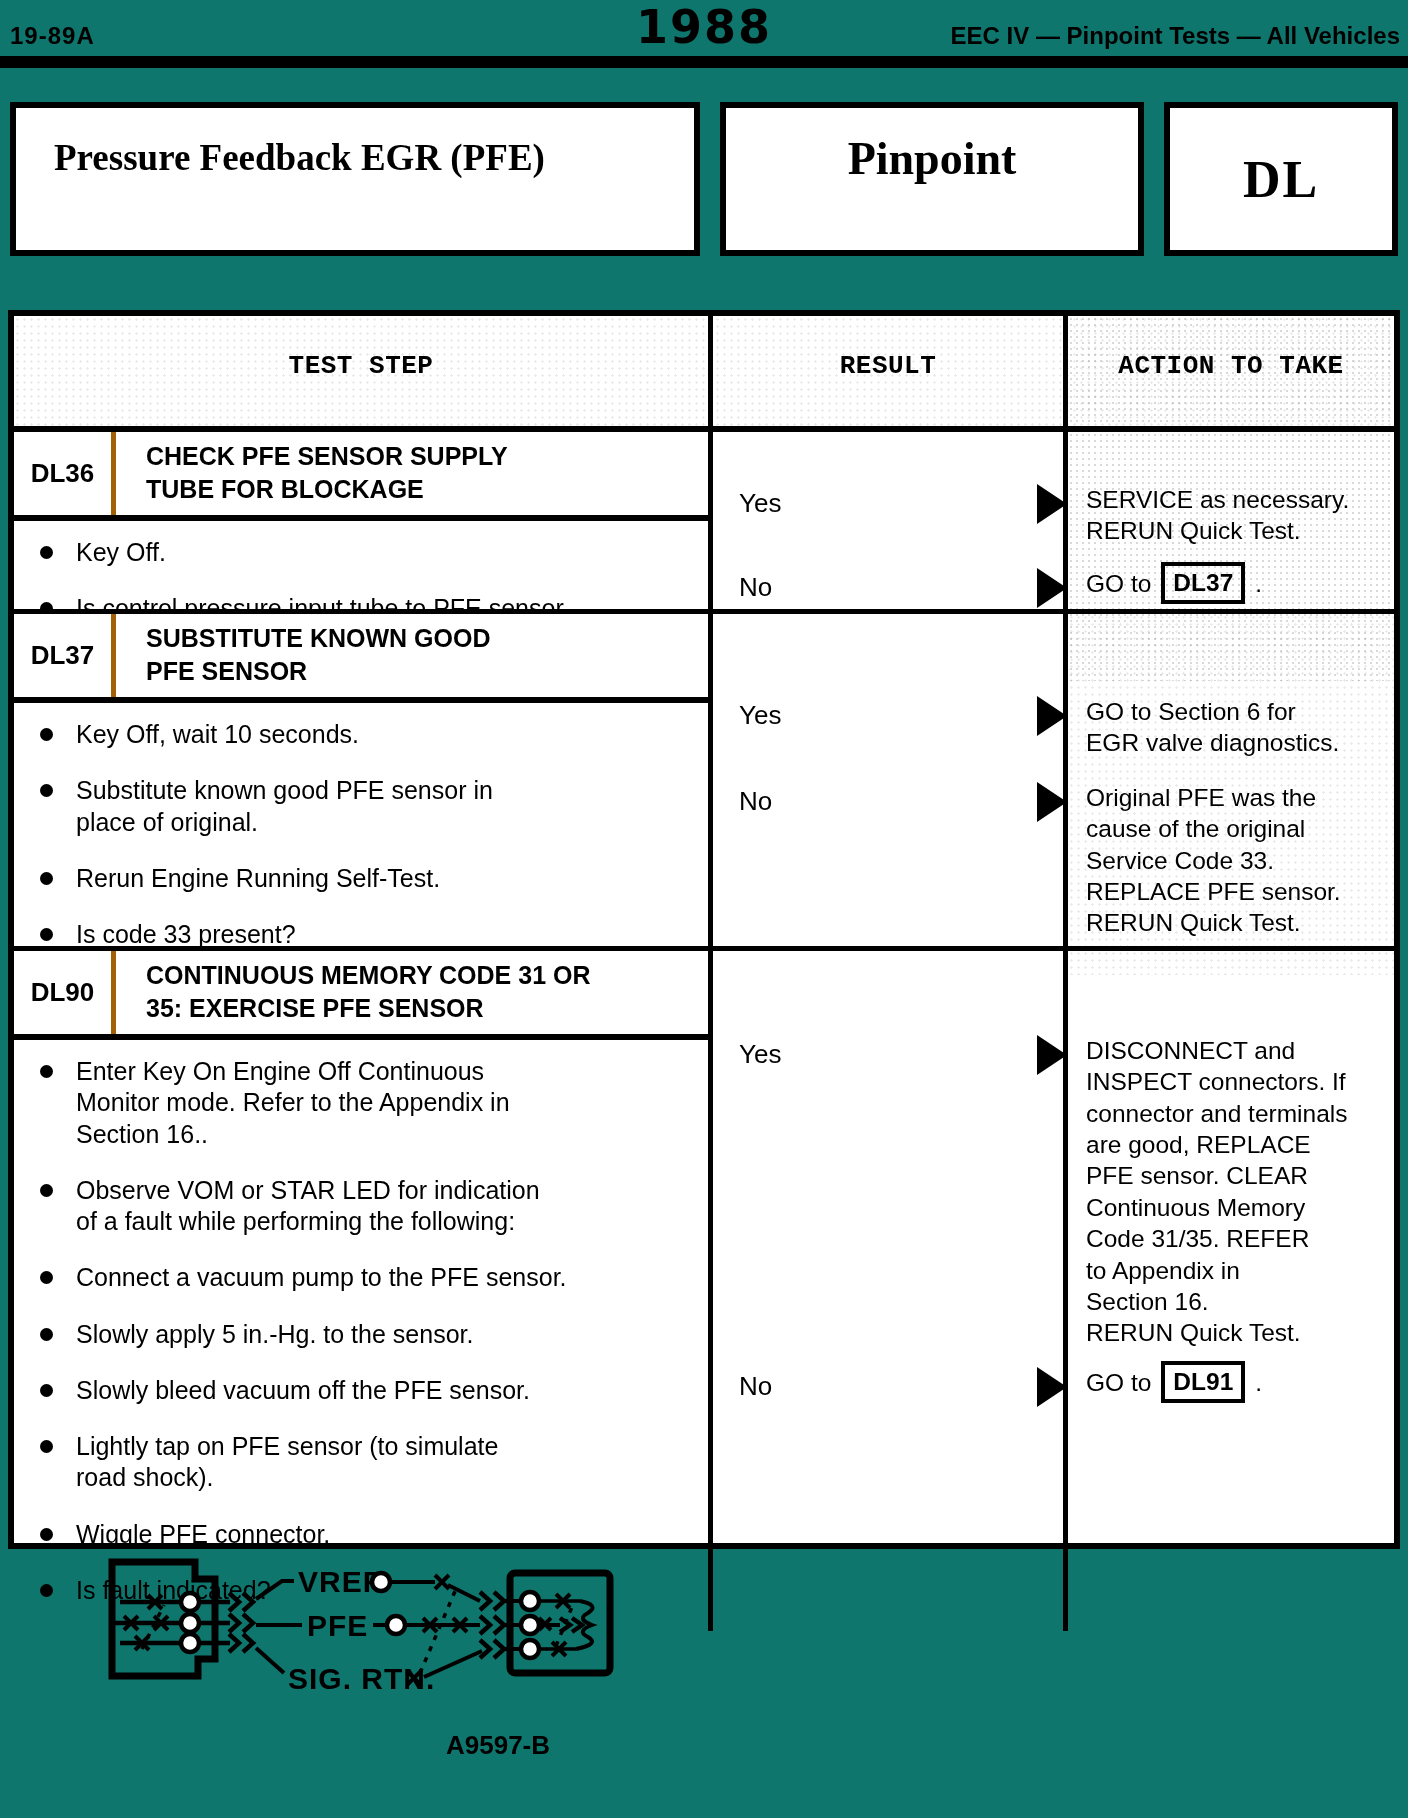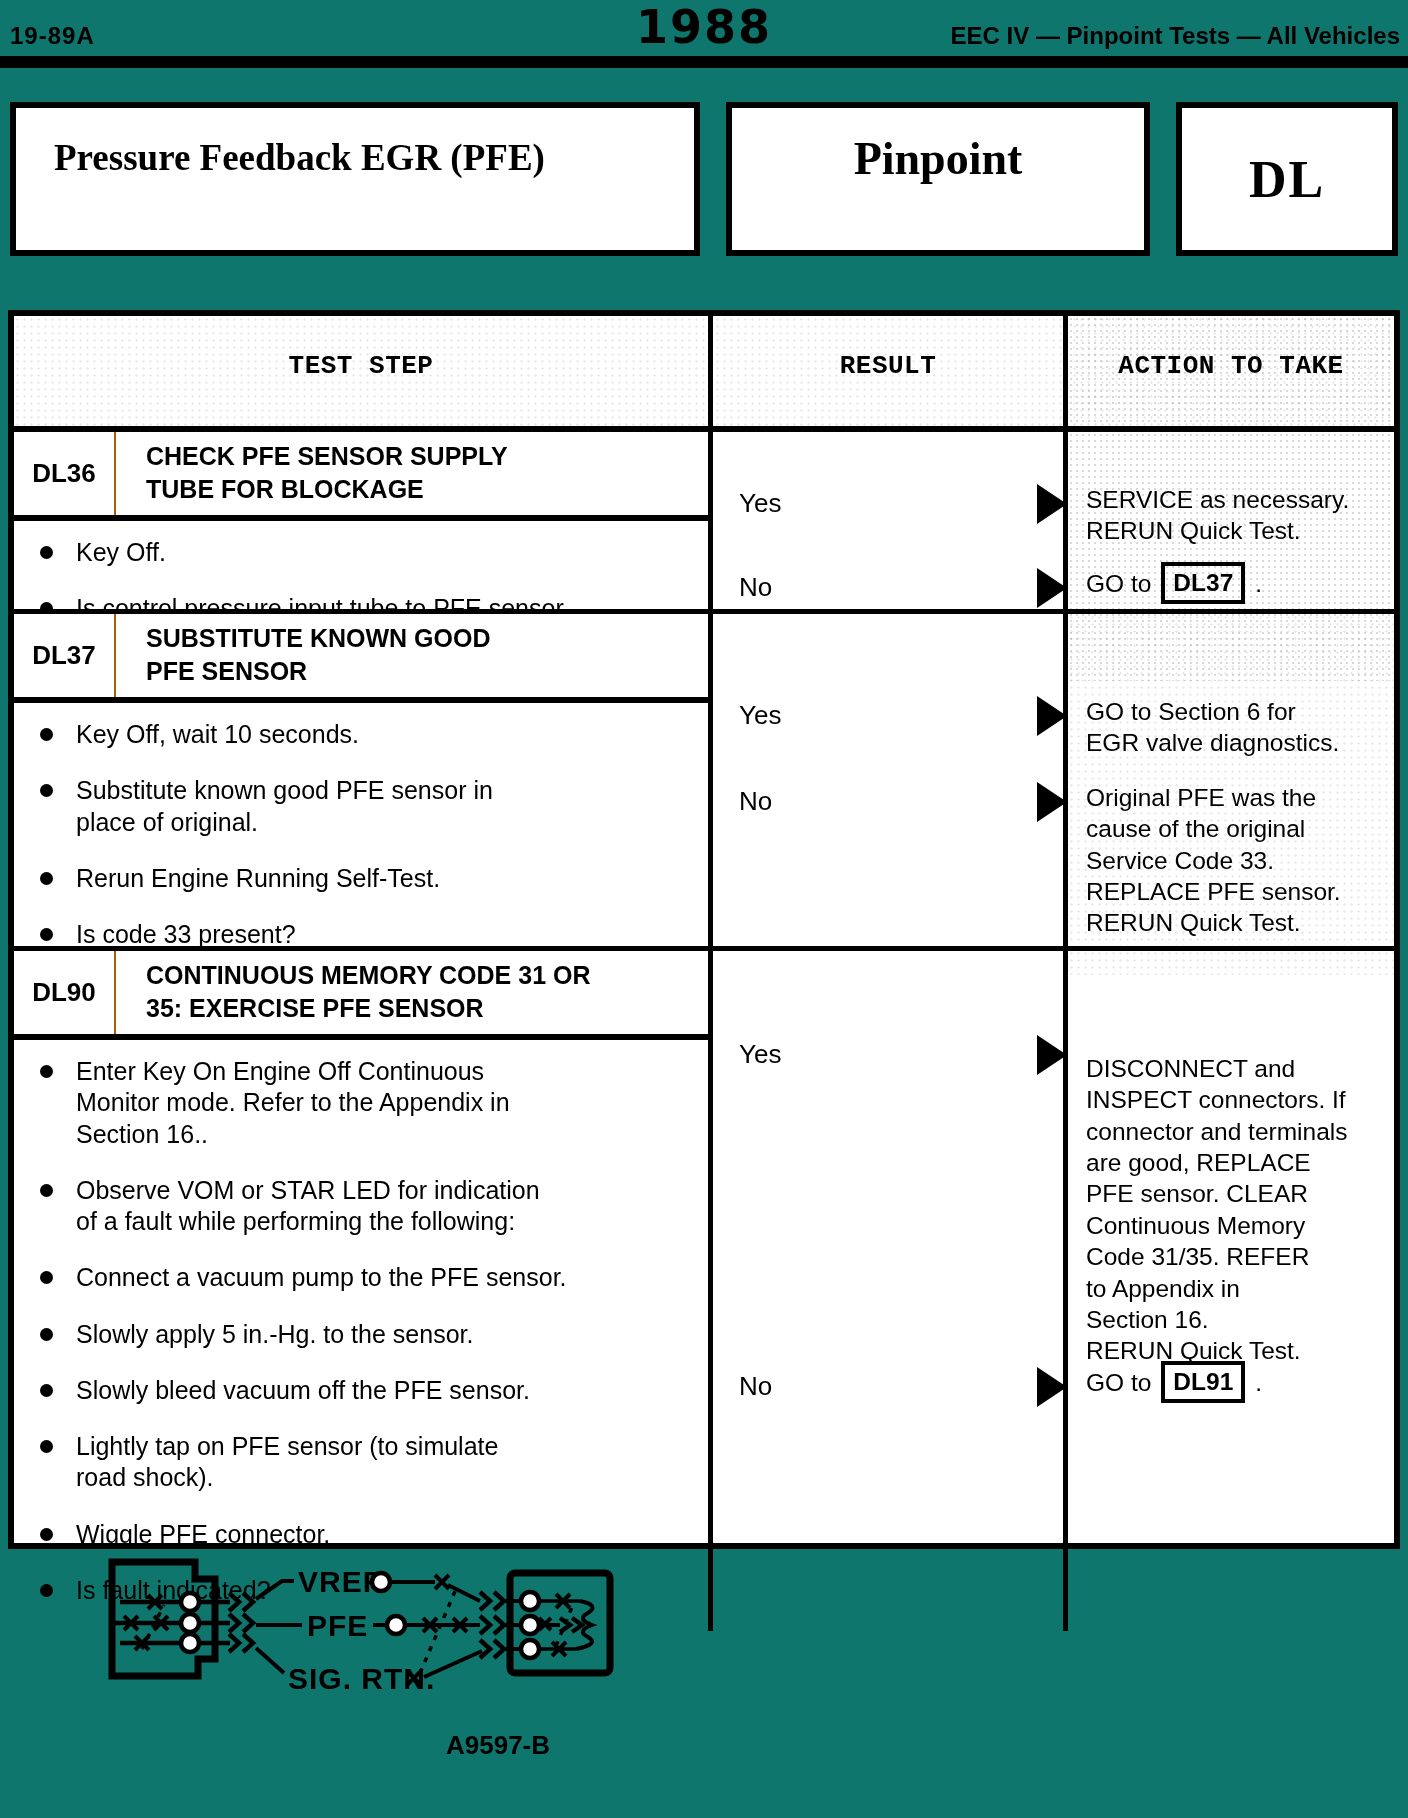--- a/index.html
+++ b/index.html
@@ -12,21 +12,21 @@
   
   .page-header { position:relative; height:52px; padding:16px 12px 0 12px; }
   .hdr-left  { position:absolute; left:10px;  bottom:2px; font-size:24px; font-weight:bold; letter-spacing:1px; }
   .hdr-right { position:absolute; right:8px;  bottom:2px; font-size:24px; font-weight:bold; }
   .hdr-year  { position:absolute; left:50%; top:0; transform:translateX(-50%);
                font-size:46px; font-weight:bold; letter-spacing:2px;
                font-family:"DejaVu Sans", sans-serif; }
   .header-rule { height:12px; background:#000; margin-top:4px; }
 
   
-  .title-row { display:flex; gap:26px; margin:34px 10px 0 10px; height:154px; }
+  .title-row { display:flex; gap:20px; margin:34px 10px 0 10px; height:154px; }
   .title-box { border:6px solid #000; background:#fff; font-family:"Liberation Serif", serif; font-weight:bold; }
   .title-box.subject { width:690px; padding:22px 10px 0 38px; font-size:37px; line-height:1.5; }
   .title-box.pinpoint { width:424px; text-align:center; font-size:46px; line-height:1.25; padding-top:22px; }
   .title-box.code { flex:1; display:flex; align-items:center; justify-content:center; font-size:52px; letter-spacing:2px; }
 
   
   .test-table { position:relative; margin:54px 8px 0 8px; border:6px solid #000; background:#fff; }
   .row { display:grid; grid-template-columns:699px 355px 1fr; }
   .row-head { height:116px;  border-bottom:6px solid #000;font-family:Liberation Mono, monospace; }
   .row-dl36 { height:182px; border-bottom:5px solid #000; }
@@ -41,21 +41,21 @@
     background-image:radial-gradient(rgba(0,0,0,.15) 1.1px, transparent 1.3px);
     background-size:6px 6px;
   }
   .speckle-light {
     background-image:radial-gradient(rgba(0,0,0,.08) 1px, transparent 1.2px);
     background-size:7px 7px;
   }
 
   
   .step-header { display:flex; border-bottom:6px solid #000; background:#fff; }
-  .step-id { width:102px; border-right:2px solid #a16207; display:flex; align-items:center; justify-content:center;
+  .step-id { width:102px; border-right:5px solid #a16207; display:flex; align-items:center; justify-content:center;
              font-size:26px; font-weight:bold; padding:8px 16px; }
   .step-title { padding:8px 14px 10px 30px; font-size:25px; font-weight:bold; line-height:1.3; white-space:pre-line; }
 
   
   .bullets { padding:16px 40px 0 62px; }
   .bullet { position:relative; margin-bottom:25px; font-size:25px; line-height:1.25; white-space:pre-line; }
   .bullet .dot { position:absolute; left:-36px; top:9px; width:13px; height:13px; background:#000; border-radius:50%; }
 
   
   .result-entry { position:absolute; left:26px; right:-4px; display:flex;
@@ -274,21 +274,21 @@
         <div class="result-entry" style="top:84px">
           <span class="result-label">Yes</span>
           <span class="arrow"></span>
         </div>
         <div class="result-entry" style="top:416px">
           <span class="result-label">No</span>
           <span class="arrow"></span>
         </div>
       </div>
       <div class="cell">
-        <div class="action-entry" style="top:102px">DISCONNECT and
+        <div class="action-entry" style="top:84px">DISCONNECT and
 INSPECT connectors. If
 connector and terminals
 are good, REPLACE
 PFE sensor. CLEAR
 Continuous Memory
 Code 31/35. REFER
 to Appendix in
 Section 16.
 RERUN Quick Test.</div>
         <div class="action-entry action-inline" style="top:410px">

